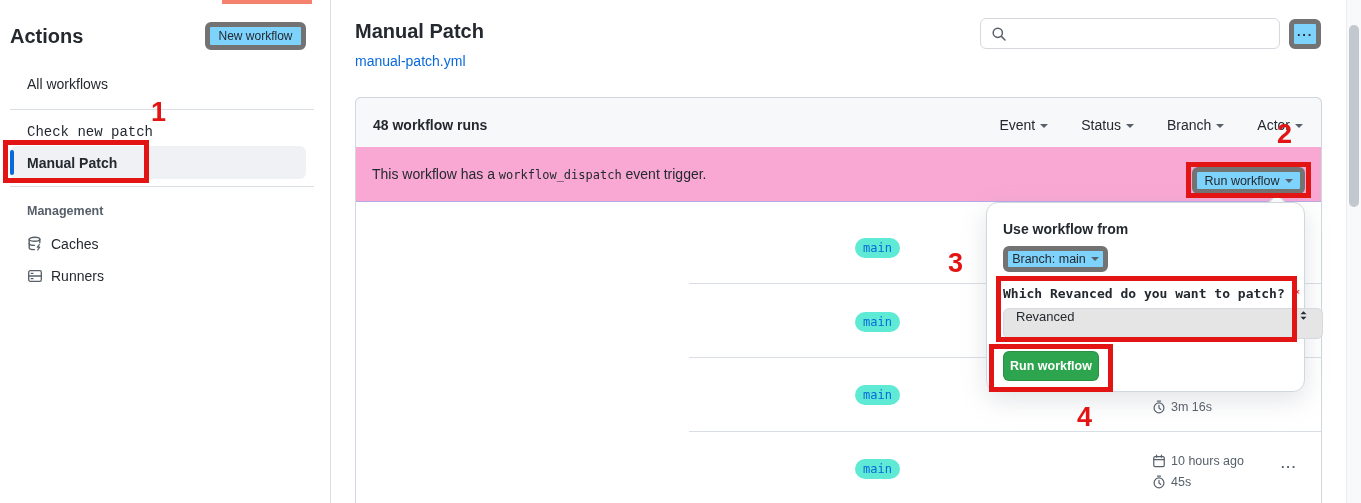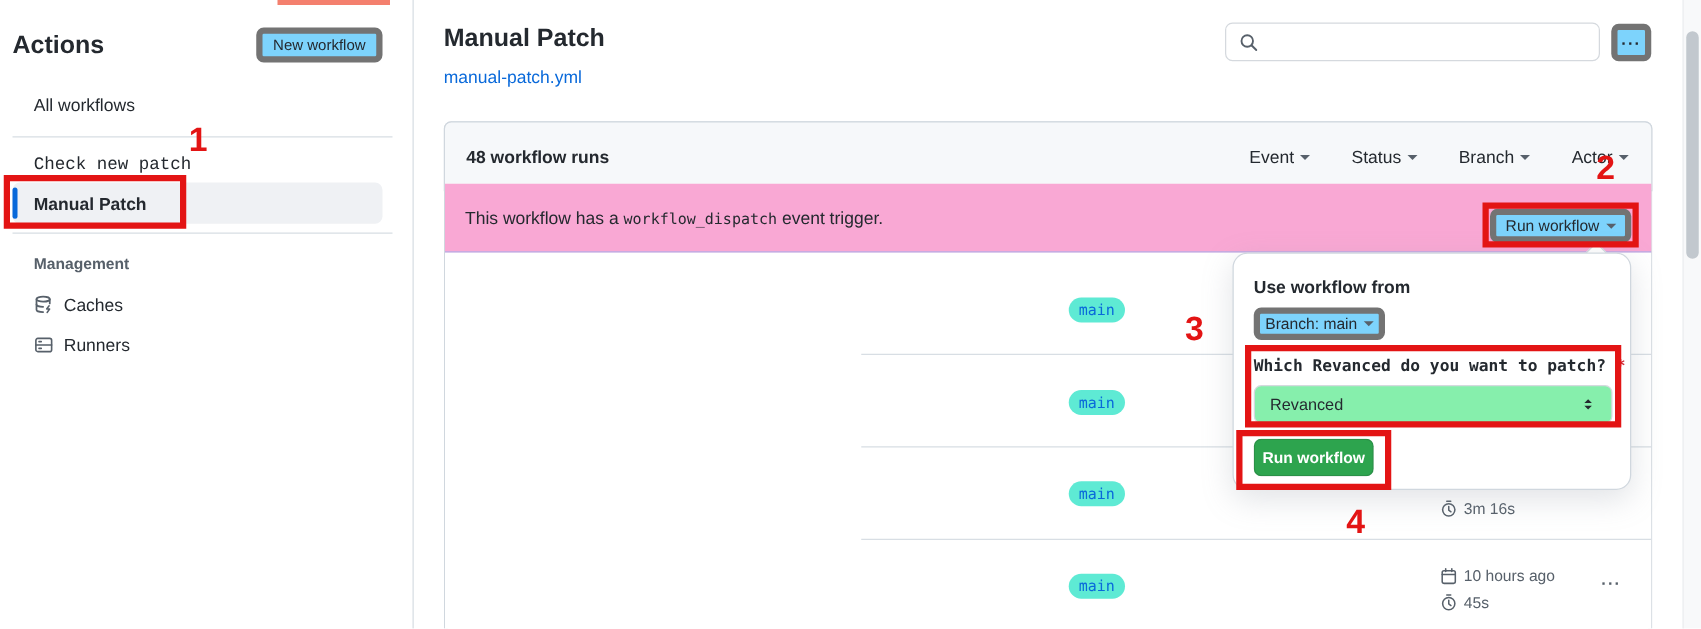--- a/index.html
+++ b/index.html
@@ -87,23 +87,23 @@
     transform:rotate(45deg);
   }
   .popup-heading { left:1003px; top:221px; font-size:14px; font-weight:700; }
   .branch-btn { left:1003px; top:246px; width:105px; height:26px; font-size:12.5px; }
   .input-label {
     left:1003px; top:286px; font-family:"DejaVu Sans Mono", monospace;
     font-size:13px; font-weight:700; white-space:nowrap;
   }
   .req { color:#cf222e; }
   .wf-select {
-    left:1003px; top:308px; width:287px; height:31px;
-    background:#86efac; border:1px solid #d5d9de; border-radius:6px;
-    display:flex; align-items:center; font-size:13px; padding:0 12px; cursor:pointer;
+    left:1003px; top:308px; width:320px; height:31px;
+    background:#e5e5e5; border:1px solid #d5d9de; border-radius:6px;
+    display:flex; align-items:flex-start; font-size:13px; padding:0 12px; cursor:pointer;
   }
   .wf-select .spacer { flex:1; }
   .btn-green {
     left:1003px; top:351px; width:96px; height:30px;
     background:#2da44e; border:1px solid rgba(27,31,36,0.15); border-radius:6px;
     color:#ffffff; font-size:12.5px; font-weight:700;
     display:flex; align-items:center; justify-content:center; cursor:pointer;
   }
 
   

